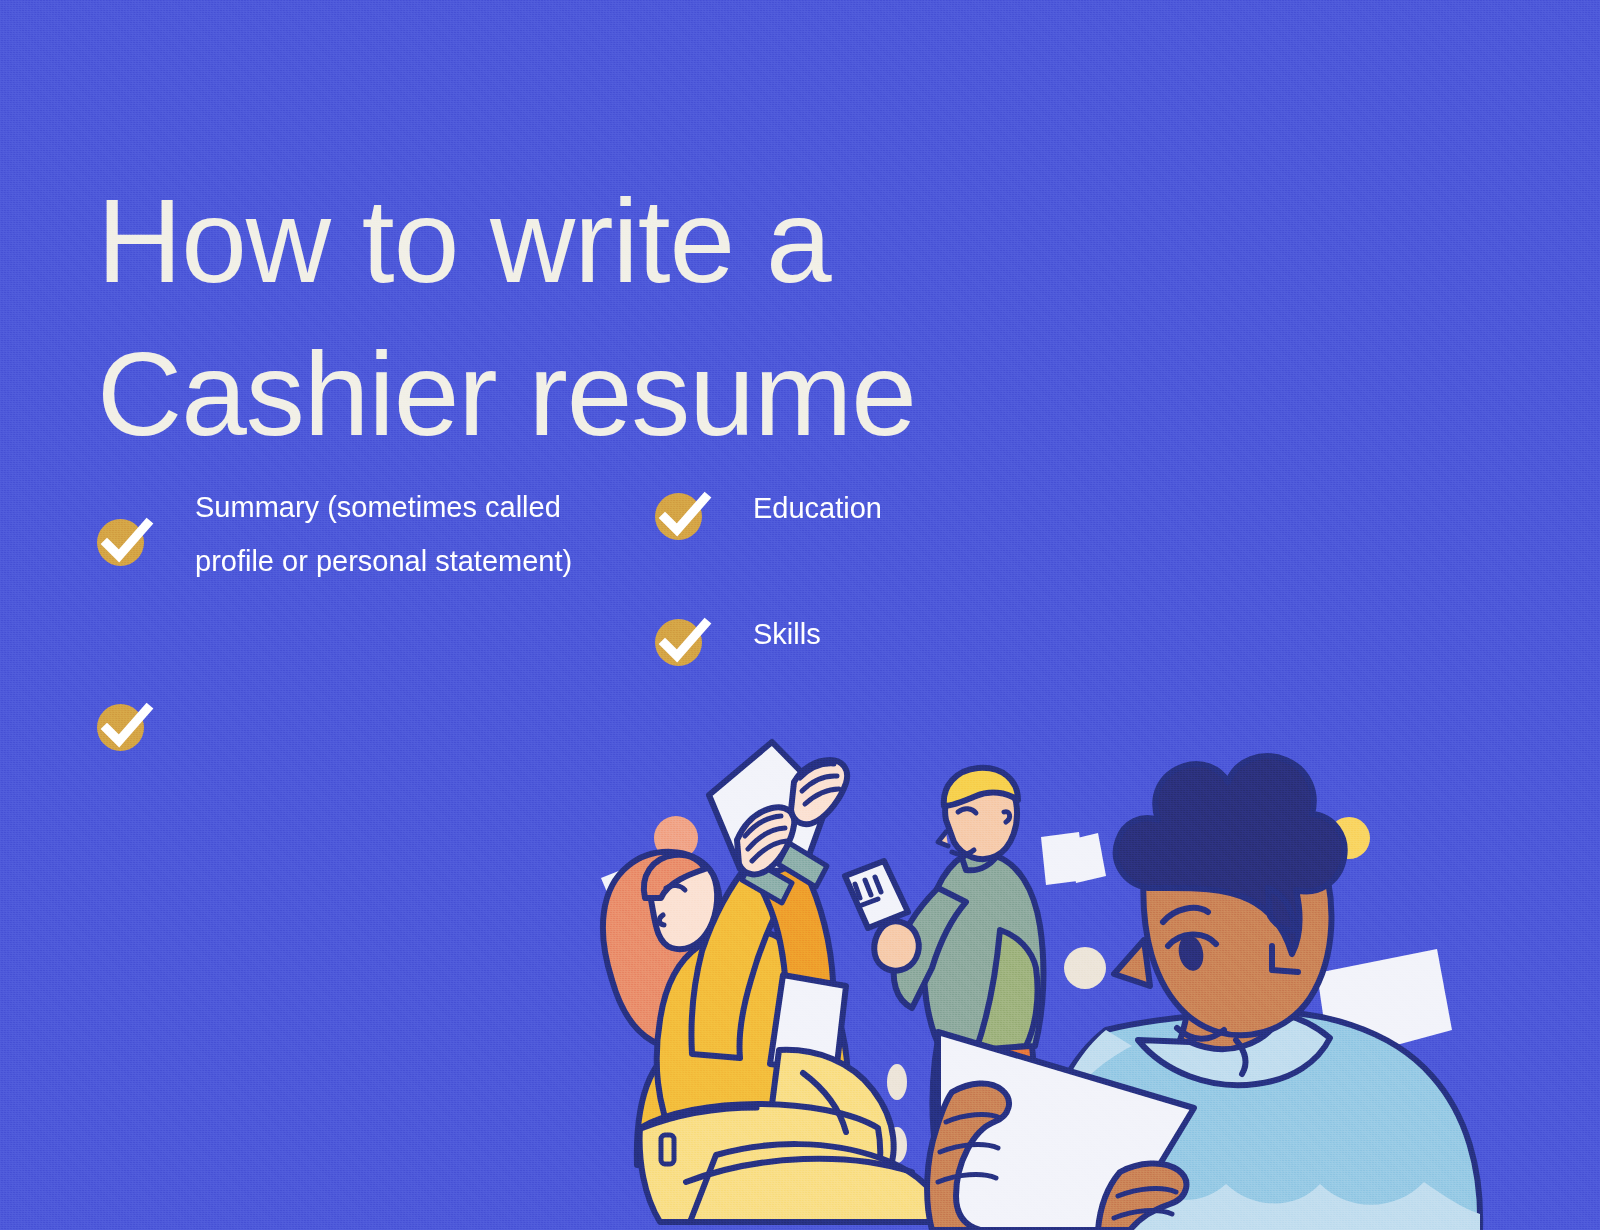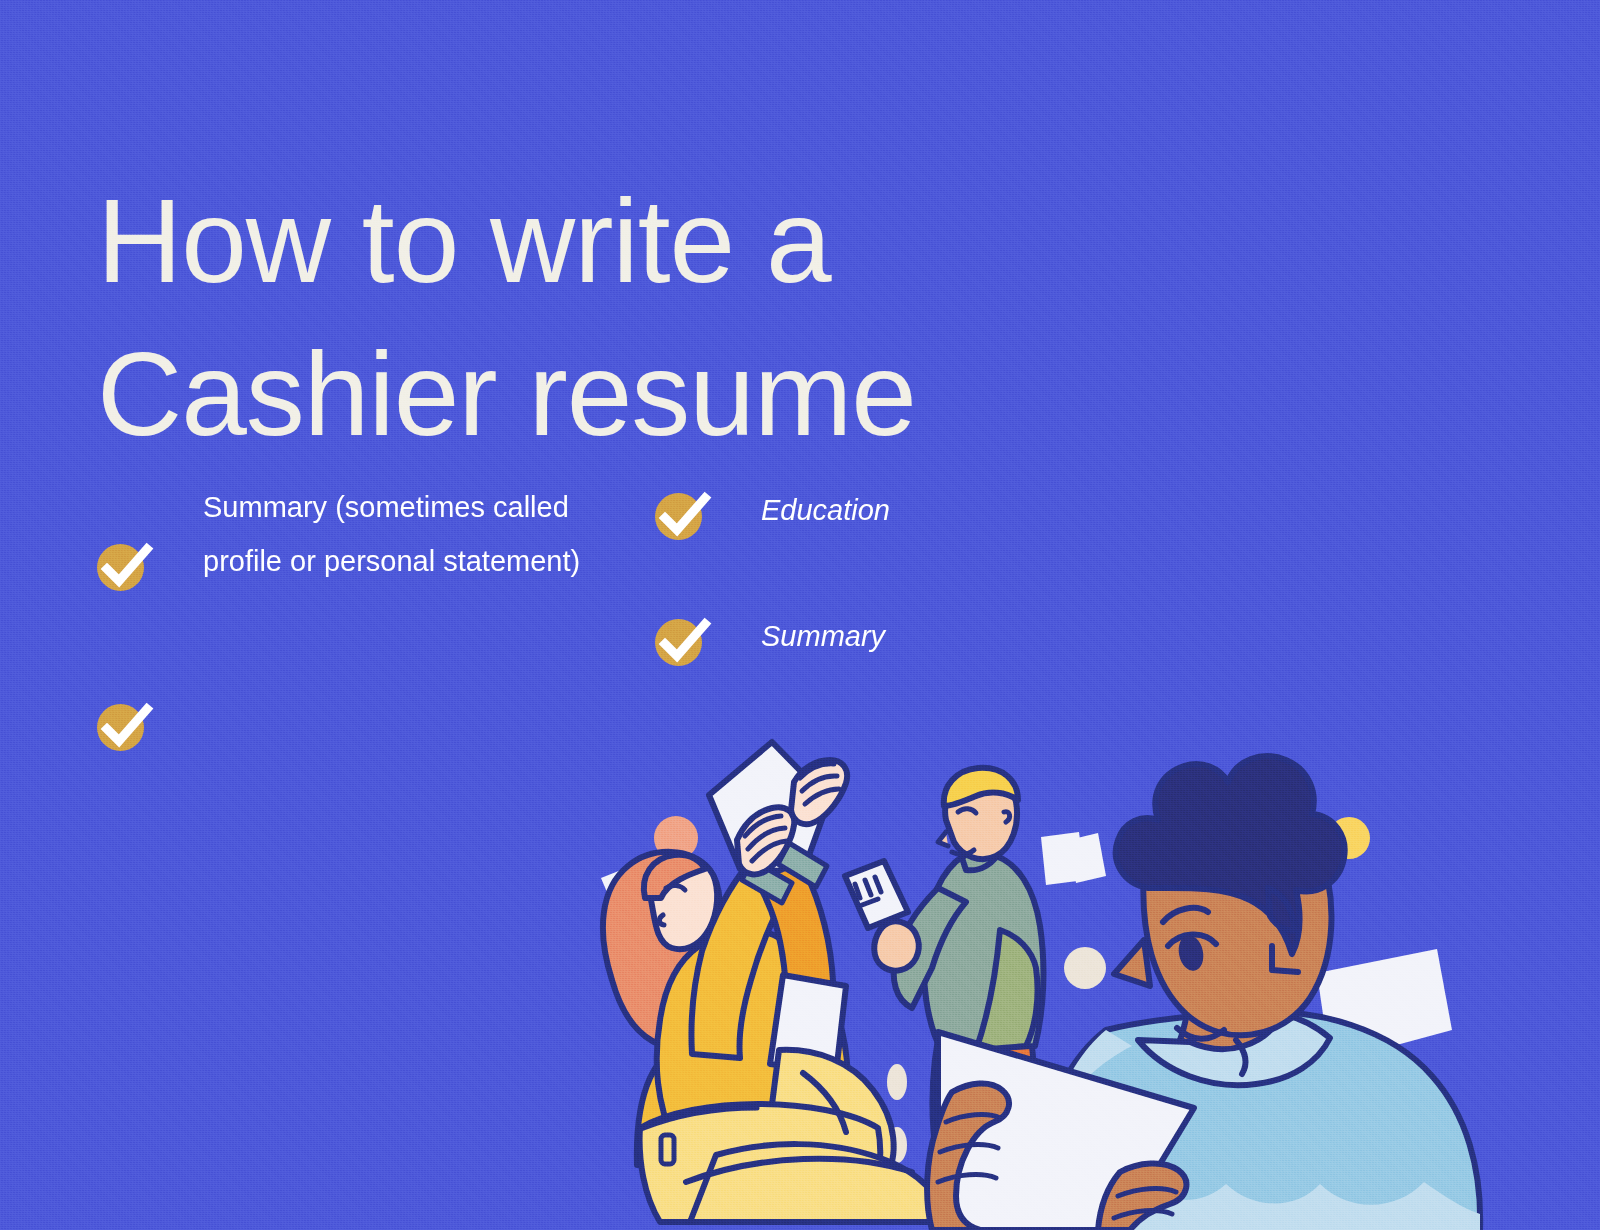--- a/index.html
+++ b/index.html
@@ -46,23 +46,22 @@
 
   .checklist {
     position: absolute;
     z-index: 30;
   }
   #col-left  { left: 97px; top: 487px; width: 520px; }
   #col-right { left: 655px; top: 487px; width: 430px; }
 
   .check-row {
     display: flex;
-    align-items: flex-end;
+    align-items: center;
     margin-bottom: 44px;
-    gap: 8px;
   }
   .check-icon {
     position: relative;
     flex: 0 0 auto;
     width: 48px;
     height: 48px;
     margin-top: 2px;
   }
   .check-icon .disc {
     position: absolute;
@@ -78,21 +77,21 @@
     overflow: visible;
   }
   .check-label {
     color: #ffffff;
     font-size: 29px;
     line-height: 1.87;
     margin-left: 50px;
     margin-top: -7px;
     font-weight: 400;
   }
-  #col-right .check-row { margin-bottom: 76px; font-style: italic; }
+  #col-right .check-row { margin-bottom: 76px; }
   #col-left .check-row.spaced { margin-top: 110px; }
 
   #illustration {
     position: absolute;
     left: 0; top: 0;
     width: 1600px; height: 1230px;
     z-index: 20;
   }
 </style>
 </head>
@@ -332,18 +331,18 @@
       <span class="check-label">Education</span>
     </div>
 
     <div class="check-row">
       <span class="check-icon">
         <span class="disc"></span>
         <svg viewBox="0 0 56 56" xmlns="http://www.w3.org/2000/svg">
           <path d="M10 29 L22 41 L50 9" fill="none" stroke="#ffffff" stroke-width="9" stroke-linecap="square" stroke-linejoin="miter"></path>
         </svg>
       </span>
-      <span class="check-label">Summary</span>
+      <span class="check-label">Skills</span>
     </div>
   </div>
 
   <div id="grain"></div>
 </div>
 
 </body></html>

